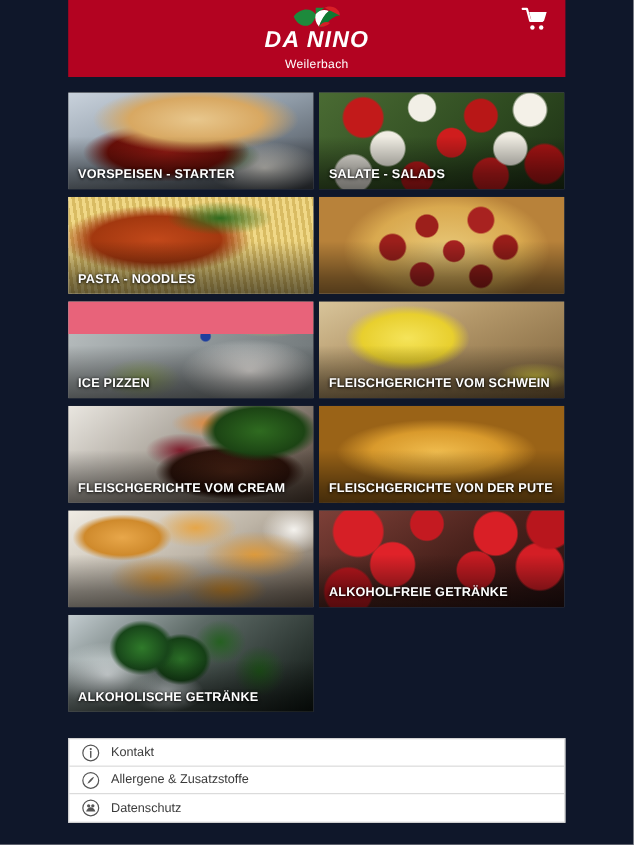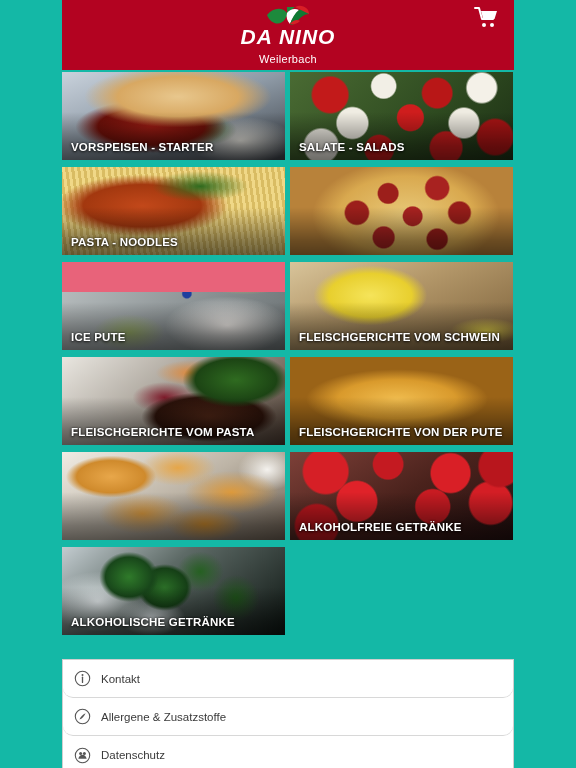--- a/index.html
+++ b/index.html
@@ -2,21 +2,21 @@
 <html><head>
 <meta charset="utf-8">
 <style>
   * { box-sizing: border-box; margin: 0; padding: 0; }
   html, body {
     width: 576px; height: 768px;
     background: #d9d9d9;
     font-family: "Liberation Sans", sans-serif;
     overflow: hidden;
   }
-  #app { position: relative; width: 576px; height: 768px; background: #14b8a6; }
+  #app { position: relative; width: 576px; height: 768px; background: #0f172a; }
   .content { position: absolute; left: 62px; top: 0; width: 452px; }
 
   
   .header {
     position: relative;
     height: 70px;
     background: #b30321;
     display: flex; flex-direction: column;
     align-items: center; justify-content: center;
   }
@@ -26,21 +26,21 @@
     font-size: 21px; font-weight: bold; font-style: italic;
     color: #ffffff; letter-spacing: 1px; line-height: 1;
   }
   .city { font-size: 11px; color: #ffffff; margin-top: 6px; letter-spacing: .3px; }
   .cart {
     position: absolute; right: 16px; top: 6px;
     width: 24px; height: 22px;
   }
 
   
-  .grid { display: flex; flex-wrap: wrap; gap: 7px 5px; padding-top: 2px; }
+  .grid { display: flex; flex-wrap: wrap; gap: 7px 5px; padding-top: 14px; }
   .tile {
     position: relative;
     width: 223px; height: 88px;
     overflow: hidden;
     background: #555;
     cursor: pointer;
   }
   .photo { position: absolute; inset: 0; }
   .shade {
     position: absolute; left: 0; right: 0; bottom: 0; height: 55%;
@@ -50,24 +50,23 @@
     position: absolute; left: 9px; right: 8px; bottom: 6px;
     color: #fff; font-size: 11.5px; font-weight: bold;
     letter-spacing: .2px; line-height: 1.25;
     text-shadow: 0 1px 3px rgba(0,0,0,.85), 0 0 2px rgba(0,0,0,.6);
   }
 
   
   .footer { margin-top: 24px; background: #fff; border: 1px solid #cfcfcf; }
   .frow {
     display: flex; align-items: center;
-    height: 38px; padding: 0 16px 0 11px;
+    height: 25px; padding: 0 16px 0 11px;
     border-bottom: 1px solid #d8d8d8;
     cursor: pointer;
-    border-radius: 10px;
   }
   .frow:last-child { border-bottom: none; }
   .fico { width: 17px; height: 17px; flex: 0 0 17px; margin-right: 10px; }
   .flabel { font-size: 11.5px; color: #3a3a3a; }
 
   
   .p-starter{background:
     radial-gradient(ellipse 60% 50% at 52% 28%, #e8c78d 0%, #d8a862 45%, rgba(0,0,0,0) 70%),
     radial-gradient(ellipse 34% 30% at 40% 62%, #9c1c14 0%, #6e1009 70%, rgba(0,0,0,0) 100%),
     radial-gradient(ellipse 22% 24% at 62% 66%, #2e5d1c 0%, rgba(0,0,0,0) 75%),
@@ -204,31 +203,31 @@
           <div class="shade"></div>
           <div class="tile-label">PASTA - NOODLES</div>
         </div>
         <div class="tile">
           <div class="photo p-pizza"></div>
           <div class="shade"></div>
         </div>
         <div class="tile">
           <div class="photo p-ice"></div>
           <div class="shade"></div>
-          <div class="tile-label">ICE PUTE</div>
+          <div class="tile-label">ICE PIZZEN</div>
         </div>
         <div class="tile">
           <div class="photo p-pork"></div>
           <div class="shade"></div>
           <div class="tile-label">FLEISCHGERICHTE VOM SCHWEIN</div>
         </div>
         <div class="tile">
           <div class="photo p-beef"></div>
           <div class="shade"></div>
-          <div class="tile-label">FLEISCHGERICHTE VOM PASTA</div>
+          <div class="tile-label">FLEISCHGERICHTE VOM CREAM</div>
         </div>
         <div class="tile">
           <div class="photo p-turkey"></div>
           <div class="shade"></div>
           <div class="tile-label">FLEISCHGERICHTE VON DER PUTE</div>
         </div>
         <div class="tile">
           <div class="photo p-nuggets"></div>
           <div class="shade"></div>
         </div>

